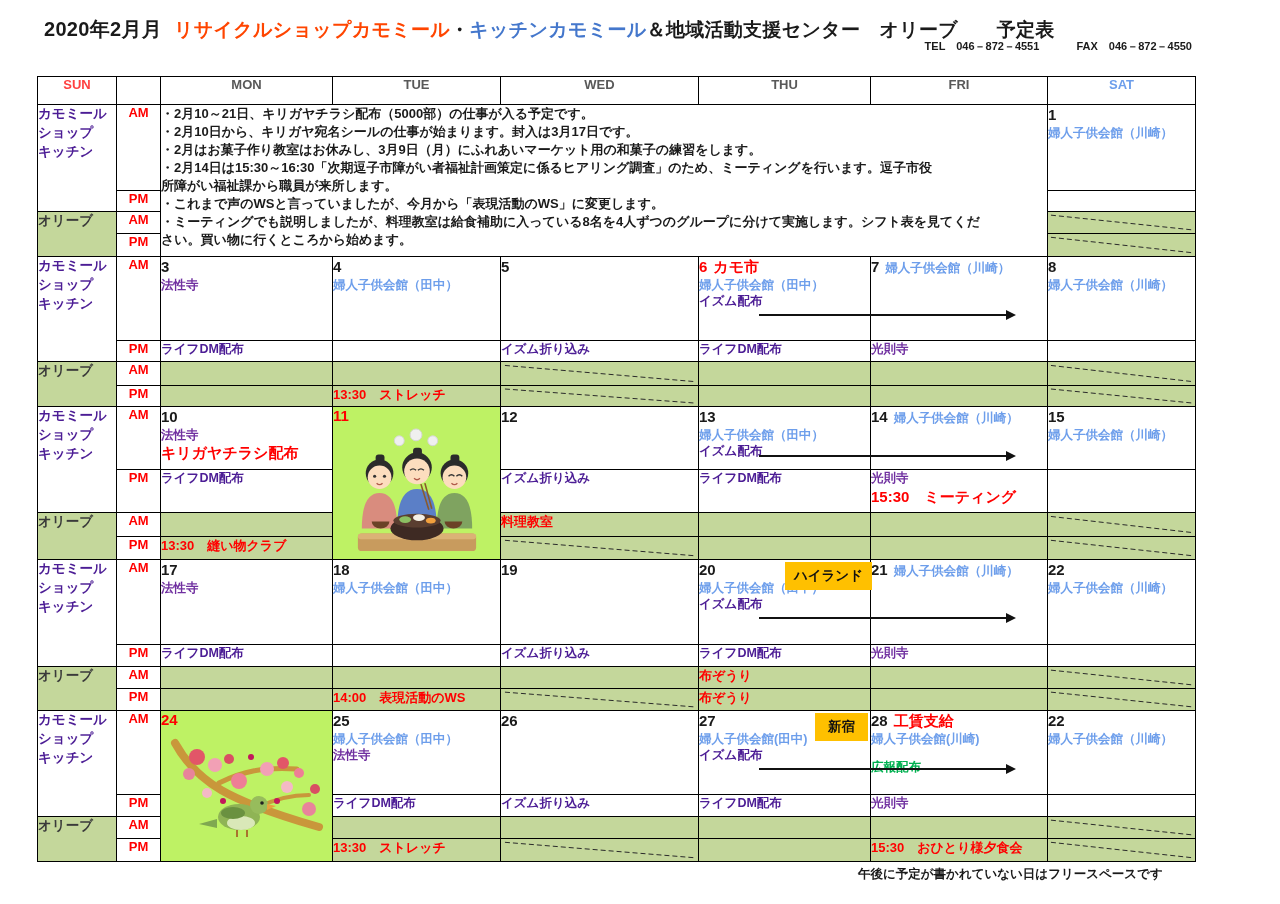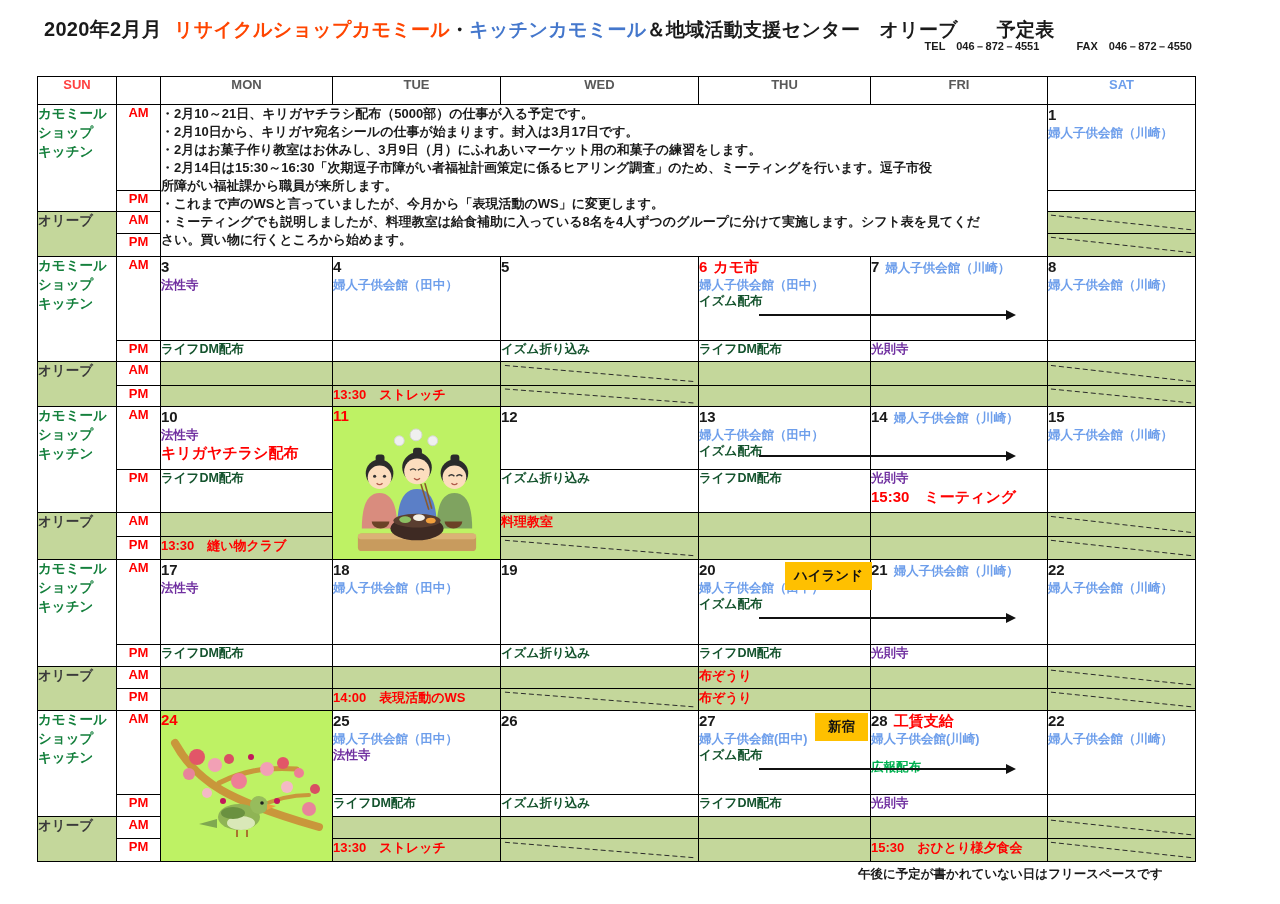--- a/index.html
+++ b/index.html
@@ -17,37 +17,37 @@
   .contact .gap{margin-left:34px;}
   .footnote{position:absolute;left:858px;top:866px;font-size:12.5px;font-weight:bold;color:#1a1a1a;}
 
   
   table.cal{position:absolute;left:37px;top:76px;border-collapse:collapse;table-layout:fixed;width:1158px;border:1.5px solid #000;}
   table.cal th,table.cal td{border:1px solid #000;padding:0;vertical-align:top;}
   th.dh{font-size:13px;font-weight:bold;color:#595959;text-align:center;vertical-align:middle;background:#fff;}
   th.dh.sun{color:#FF4040;}
   th.dh.sat{color:#6D9EEB;}
 
-  td.side-k{background:#fff;color:#15803d;font-weight:bold;font-size:13.5px;line-height:1.4;padding:4px 0 0 5px;vertical-align:middle;}
+  td.side-k{background:#fff;color:#4c1d95;font-weight:bold;font-size:13.5px;line-height:1.4;padding:4px 0 0 5px;vertical-align:middle;}
   td.side-o{font-weight:bold;font-size:13.5px;color:#3a3a3a;padding-left:5px;vertical-align:middle;}
   td.ampm{color:#FF0000;font-weight:bold;font-size:13px;text-align:center;vertical-align:middle;background:#fff;}
   .g{background:#C4D79B;}
 
   td.daycell{background:#fff;position:relative;padding:1px 4px;font-size:12.5px;font-weight:bold;line-height:1.32;overflow:visible;}
   td.notes-cell{background:#fff;padding:2px 6px;font-size:13px;font-weight:bold;line-height:18px;color:#1a1a1a;overflow:visible;}
   td.notes-cell div{white-space:nowrap;}
   .dateline{white-space:nowrap;}
   .date{font-size:15px;font-weight:bold;color:#1a1a1a;margin-right:6px;}
   .date.red{color:#FF0000;}
   .b15{font-size:15px;}
   .c-blue{color:#6D9EEB;}
   .c-purple{color:#7030A0;}
   .c-red{color:#FF0000;}
   .c-grn{color:#00B050;}
-  .c-black{color:#14532d;}
+  .c-black{color:#4c1d95;}
   .mt12{margin-top:12px;}
 
   td.ocell{padding:2px 6px;font-size:13px;font-weight:bold;vertical-align:middle;}
   td.dcell{position:relative;padding:0;}
   svg.diag{position:absolute;left:0;top:0;width:100%;height:100%;display:block;}
 
   .arrow{position:absolute;left:60px;width:254px;height:0;border-top:2px solid #111;z-index:6;}
   .arrow::after{content:"";position:absolute;right:-3px;top:-6px;border-left:10px solid #111;border-top:5px solid transparent;border-bottom:5px solid transparent;}
   .t57{top:57px;} .t48{top:48px;}
 

